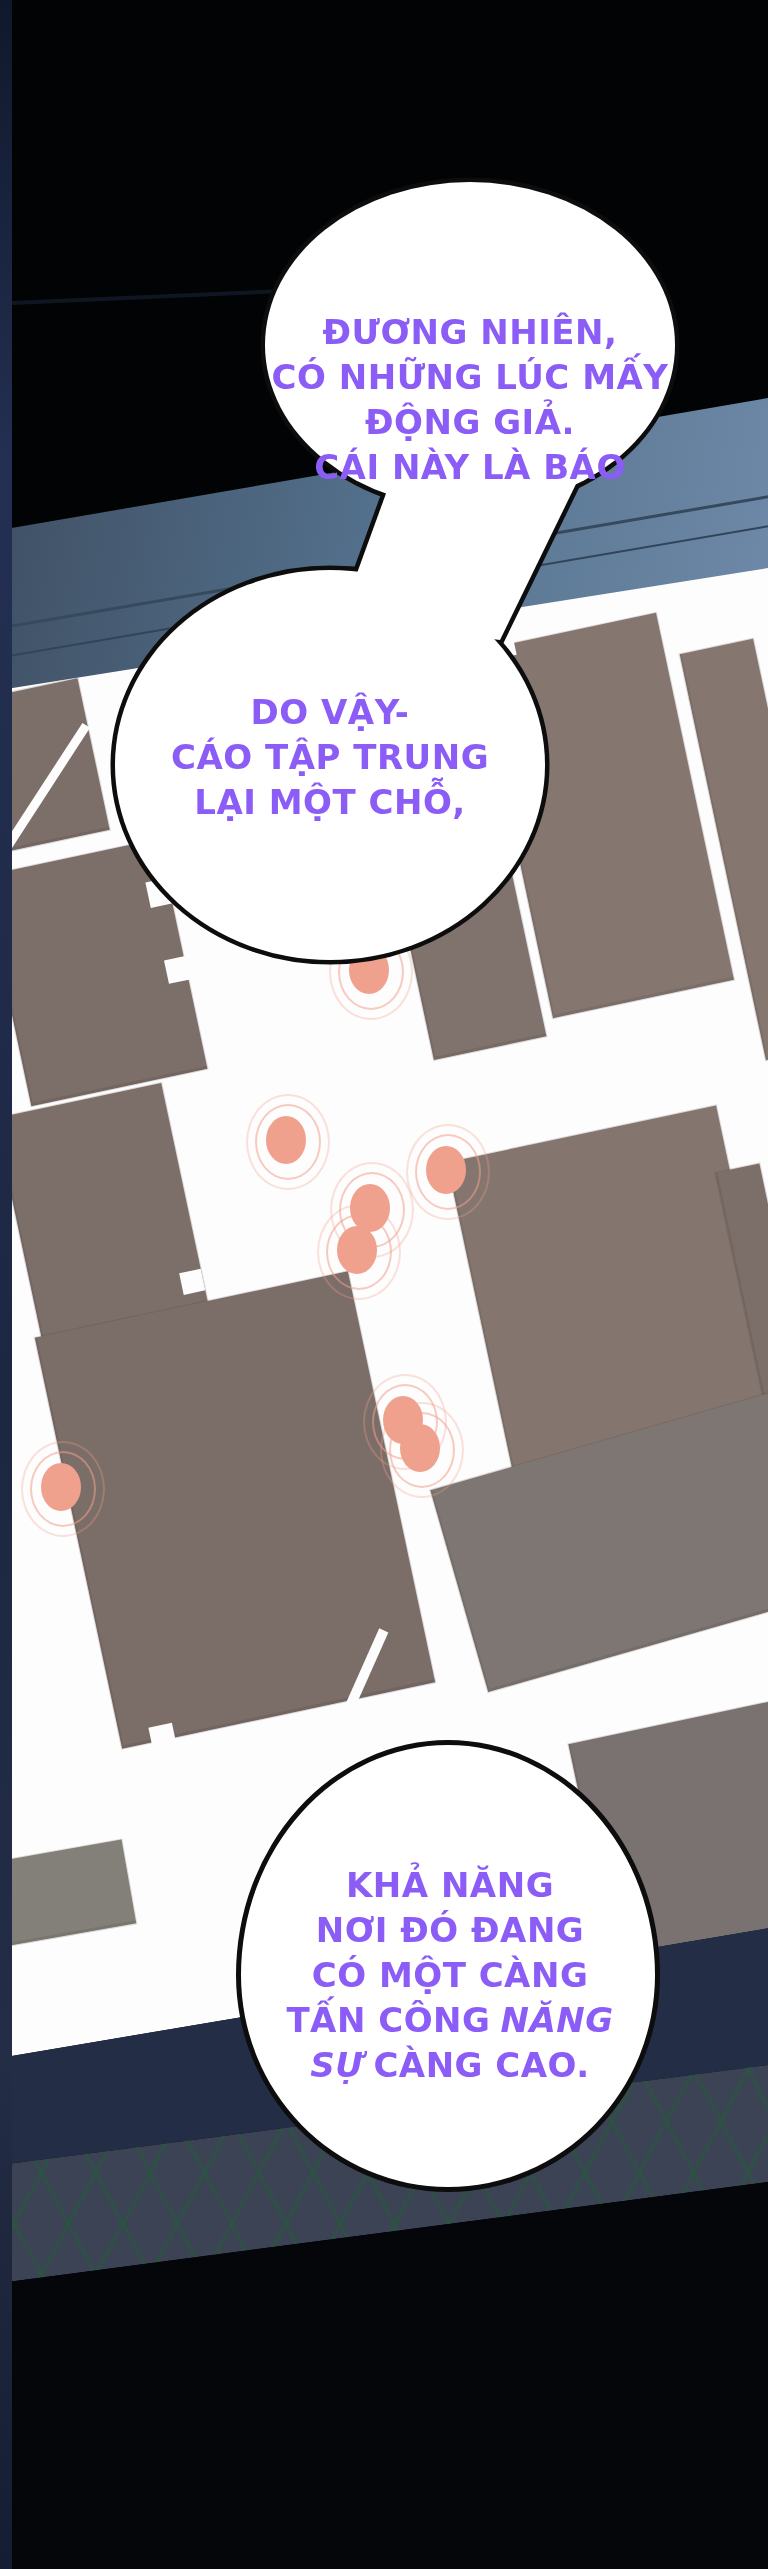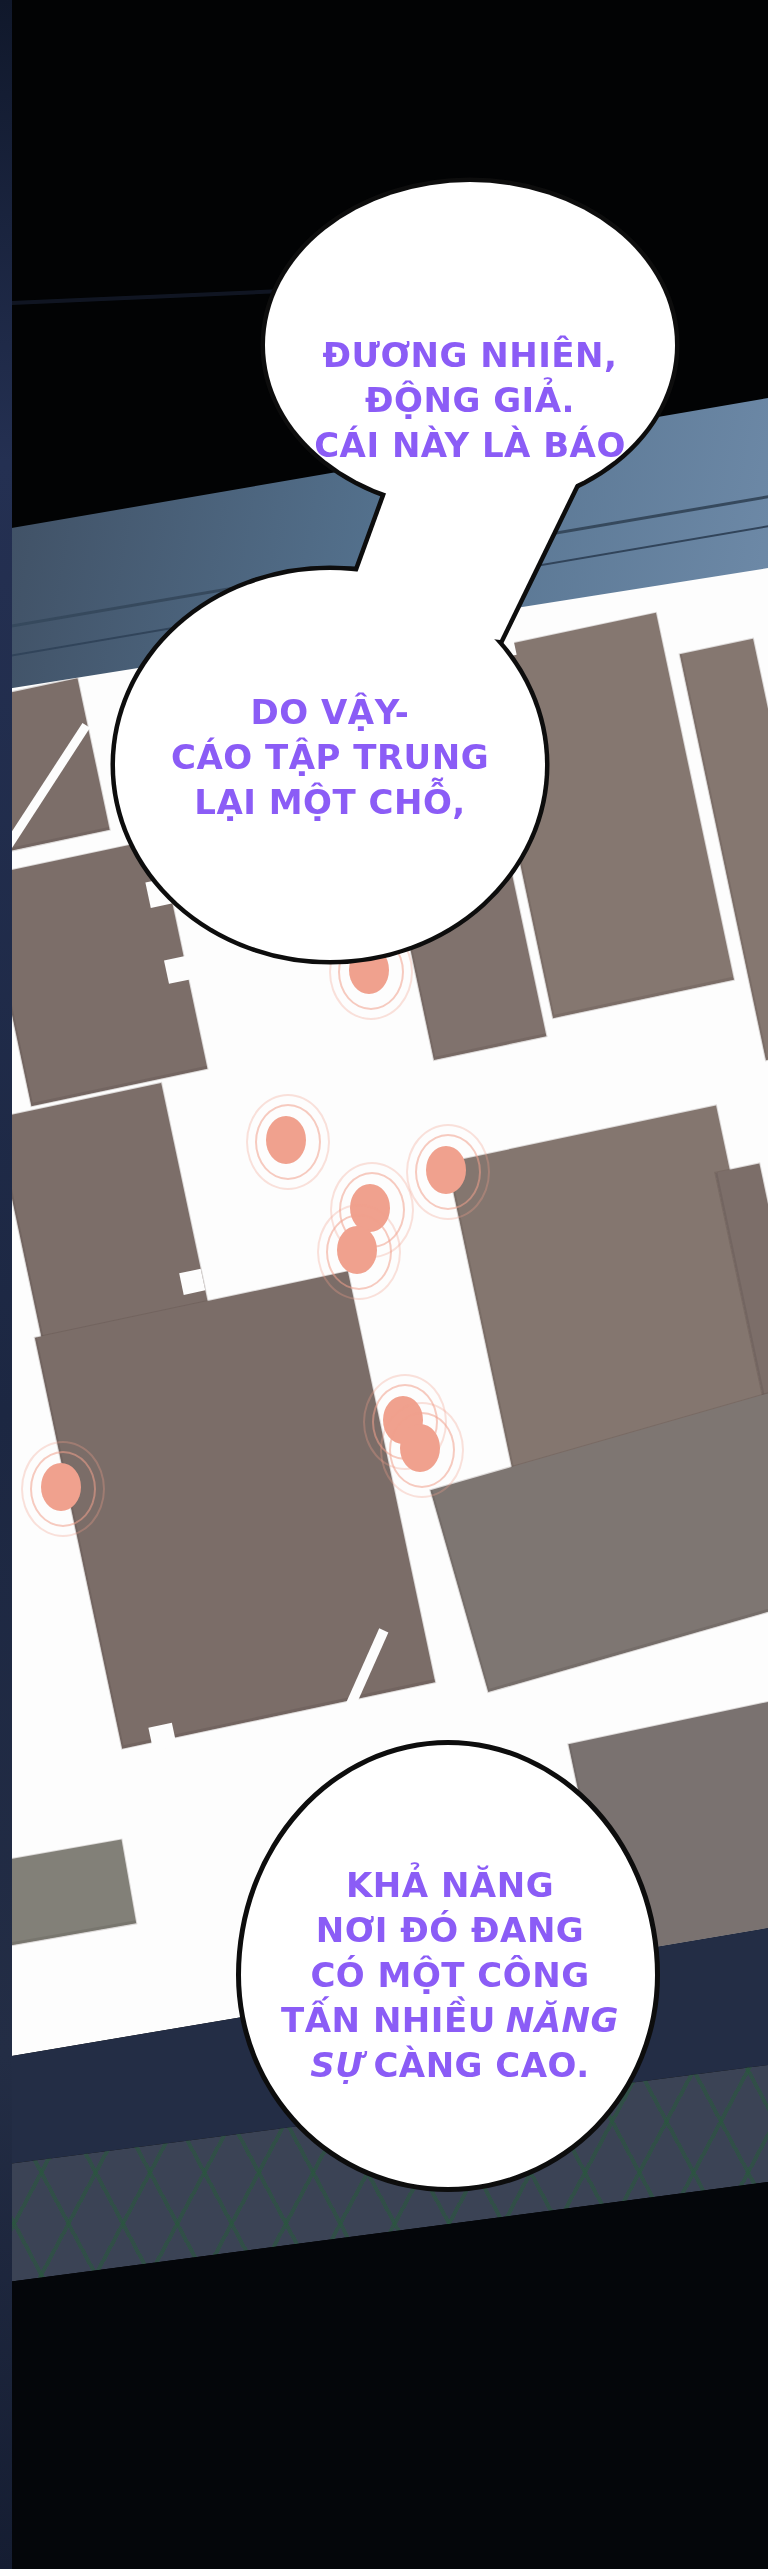--- a/index.html
+++ b/index.html
@@ -162,34 +162,35 @@
   </g>
   <g fill="#ffffff" stroke="none">
     <ellipse cx="470" cy="345" rx="205" ry="163"></ellipse>
     <path d="M400,455 L595,445 L500,640 L340,620 Z"></path>
     <ellipse cx="330" cy="765" rx="215" ry="195"></ellipse>
   </g>
 </svg>
 
 <div class="abs bubble-text" style="left:250px;top:285px;width:440px;height:230px;">
   <div>ĐƯƠNG NHIÊN,</div>
+  <div>CÓ NHỮNG LÚC MẤY</div>
   <div>ĐỘNG GIẢ.</div>
   <div>CÁI NÀY LÀ BÁO</div>
 </div>
 
 <div class="abs bubble-text" style="left:115px;top:650px;width:430px;height:215px;">
   <div>DO VẬY-</div>
   <div>CÁO TẬP TRUNG</div>
   <div>LẠI MỘT CHỖ,</div>
 </div>
 
 <div class="abs" id="bubble3"></div>
 <div class="abs bubble-text" style="left:240px;top:1830px;width:420px;height:290px;text-align:center;">
   <div>KHẢ NĂNG</div>
   <div>NƠI ĐÓ ĐANG</div>
-  <div>CÓ MỘT CÔNG</div>
+  <div>CÓ MỘT CÀNG</div>
   <div>
-    <span style="margin-right:10px;">TẤN NHIỀU</span><span class="it">NĂNG</span>
+    <span style="margin-right:10px;">TẤN CÔNG</span><span class="it">NĂNG</span>
   </div>
   <div>
     <span class="it" style="margin-right:10px;">SỰ</span><span>CÀNG CAO.</span>
   </div>
 </div>
 
 </body></html>

